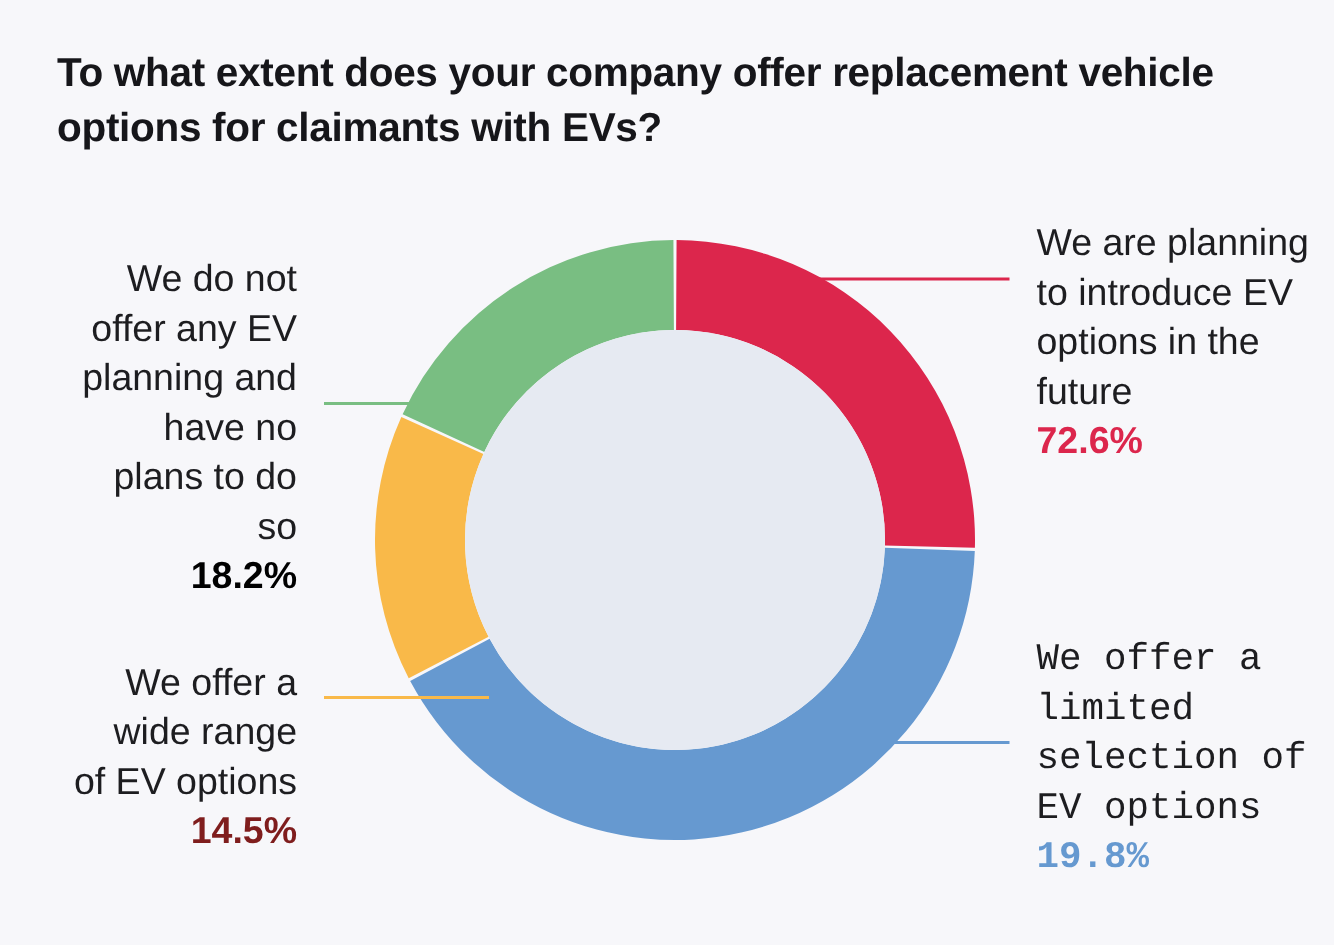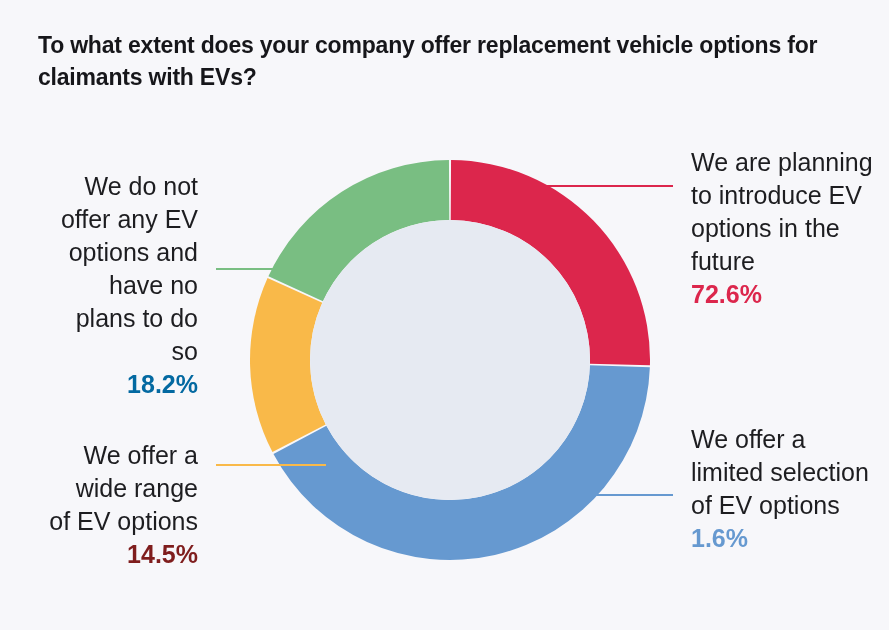--- a/index.html
+++ b/index.html
@@ -13,21 +13,21 @@
     font-family: "Liberation Sans", sans-serif;
     overflow: hidden;
     position: relative;
   }
 
   #chart-title {
     position: absolute;
     left: 38px;
     top: 30px;
     width: 790px;
-    font-size: 23px;
+    font-size: 27px;
     font-weight: bold;
     line-height: 1.38;
     color: #16161a;
     letter-spacing: -0.2px;
   }
 
   #donut-wrap {
     position: absolute;
     left: 250px;
     top: 140px;
@@ -56,29 +56,30 @@
     left: 691px;
     top: 146px;
     width: 190px;
   }
   #callout-planning .pct { color: #dc264c; }
 
   #callout-limited {
     left: 691px;
     top: 423px;
     width: 190px;
+    font-family: Liberation Mono, monospace;
   }
   #callout-limited .pct { color: #6699d0; }
 
   #callout-none {
     left: 48px;
     top: 170px;
     width: 150px;
   }
-  #callout-none .pct { color: #0369a1; }
+  #callout-none .pct { color: #000000; }
 
   #callout-wide {
     left: 48px;
     top: 424px;
     width: 150px;
     margin-top: 15px;
   }
   #callout-wide .pct { color: #7f1d1d; }
 
   .leader {
@@ -112,24 +113,24 @@
 <div class="leader" id="leader-none"></div>
 <div class="leader" id="leader-wide"></div>
 
 <div class="callout callout-right" id="callout-planning">
   <span>We are planning to introduce EV options in the future</span>
   <span class="pct">72.6%</span>
 </div>
 
 <div class="callout callout-right" id="callout-limited">
   <span>We offer a limited selection of EV options</span>
-  <span class="pct">1.6%</span>
+  <span class="pct">19.8%</span>
 </div>
 
 <div class="callout callout-left" id="callout-none">
-  <span>We do not offer any EV options and have no plans to do so</span>
+  <span>We do not offer any EV planning and have no plans to do so</span>
   <span class="pct">18.2%</span>
 </div>
 
 <div class="callout callout-left" id="callout-wide">
   <span>We offer a wide range of EV options</span>
   <span class="pct">14.5%</span>
 </div>
 
 </body></html>

